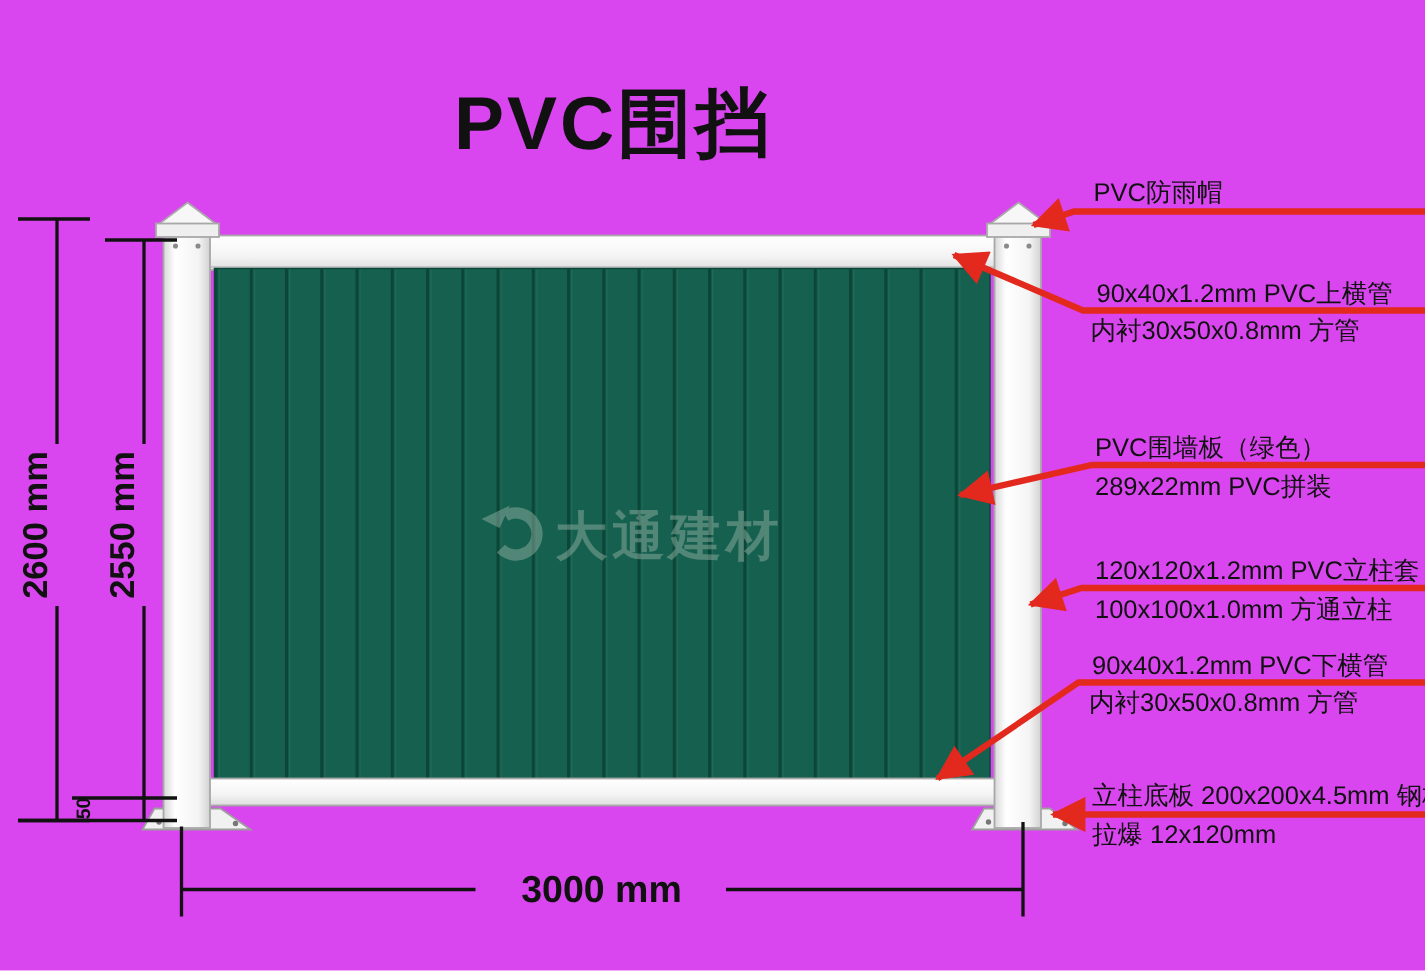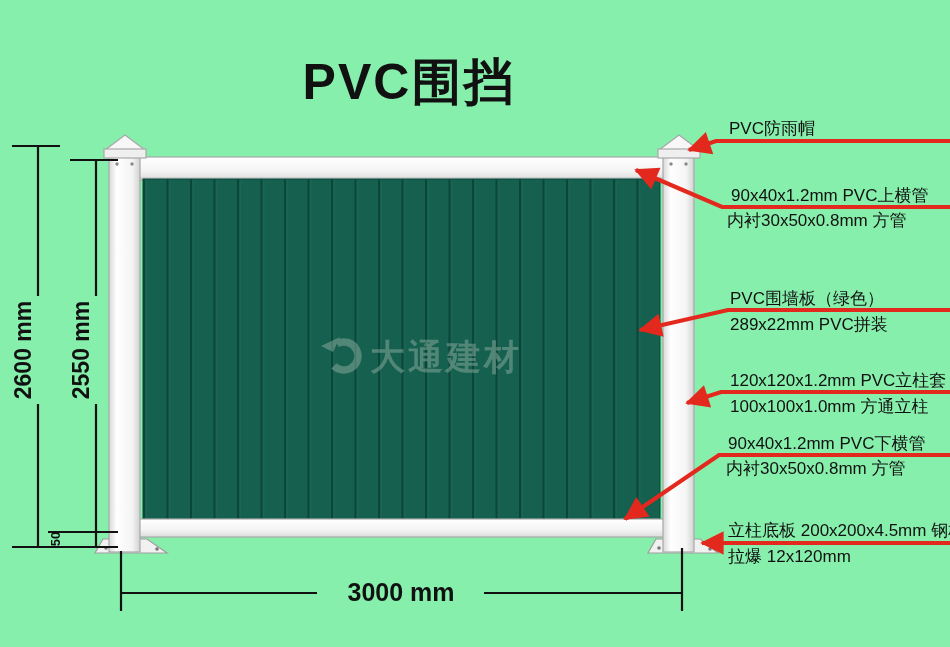--- a/index.html
+++ b/index.html
@@ -1,19 +1,19 @@
 <!DOCTYPE html>
 <html><head>
 <meta charset="utf-8">
 <style>
   html,body{margin:0;padding:0;background:#ffffff;}
   #stage{
     position:relative;
     width:950px;height:647px;
-    background:#86efac;
+    background:#d946ef;
     font-family:"Liberation Sans","DejaVu Sans",sans-serif;
     overflow:hidden;
   }
   svg{display:block;}
   text{font-family:"Liberation Sans","DejaVu Sans",sans-serif;}
   .dim-text{font-weight:bold;fill:#111111;}
   .callout-text{fill:#111111;font-size:17px;}
   .title-text{fill:#111111;font-weight:bold;font-size:50px;letter-spacing:2px;}
 </style>
 </head>

